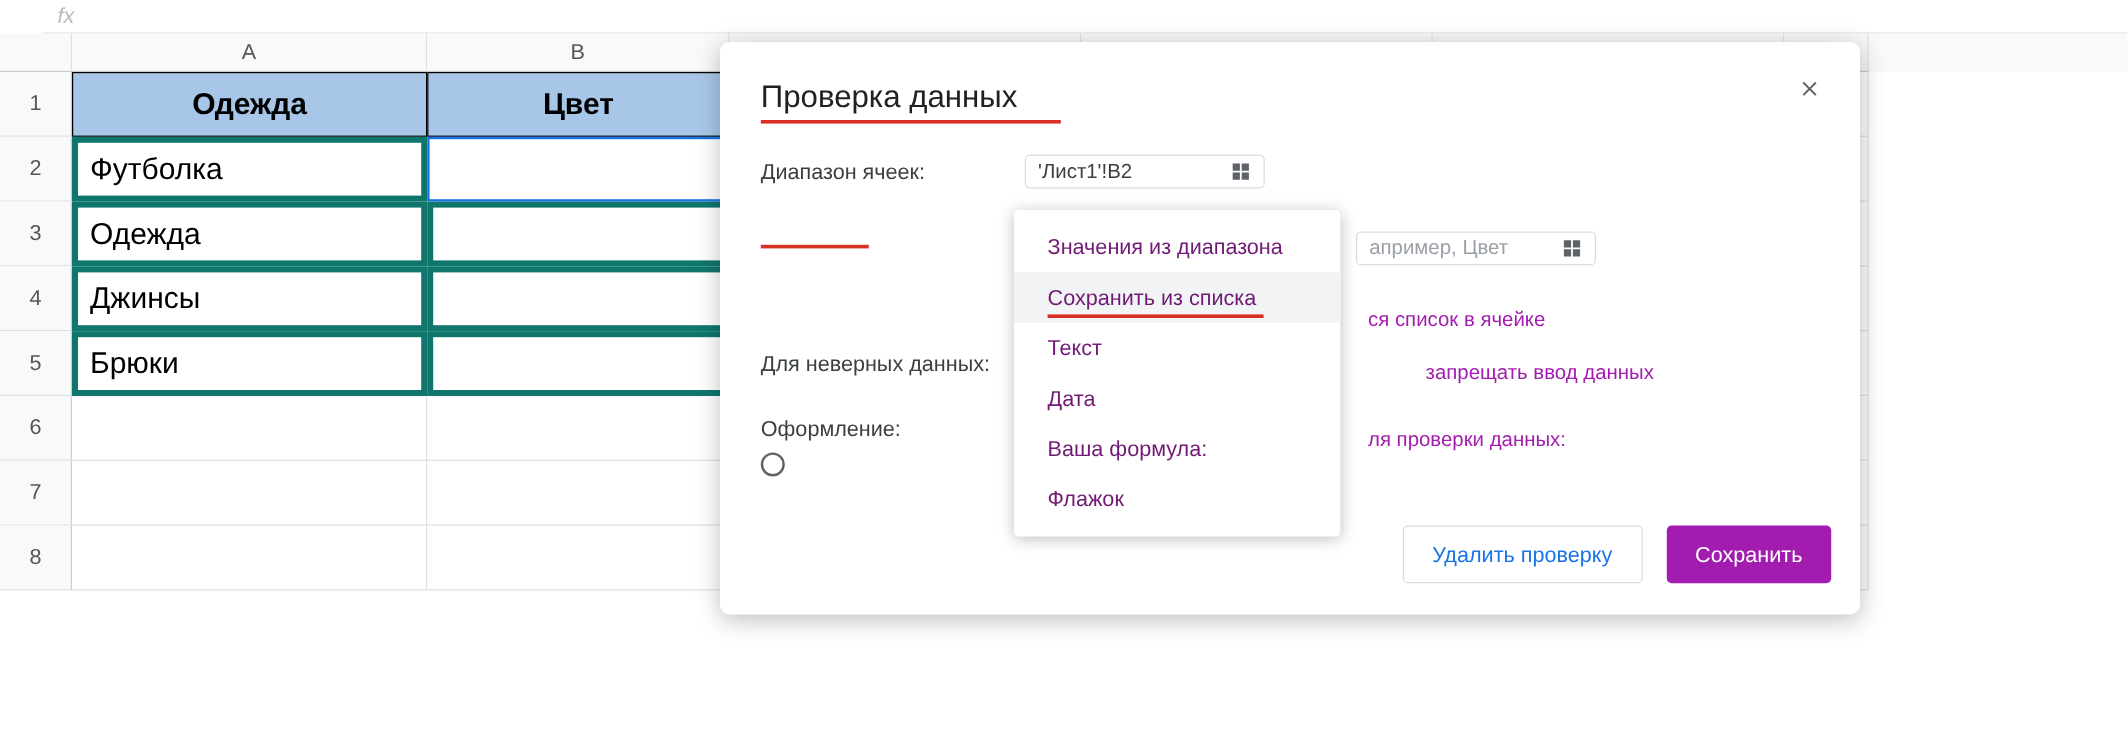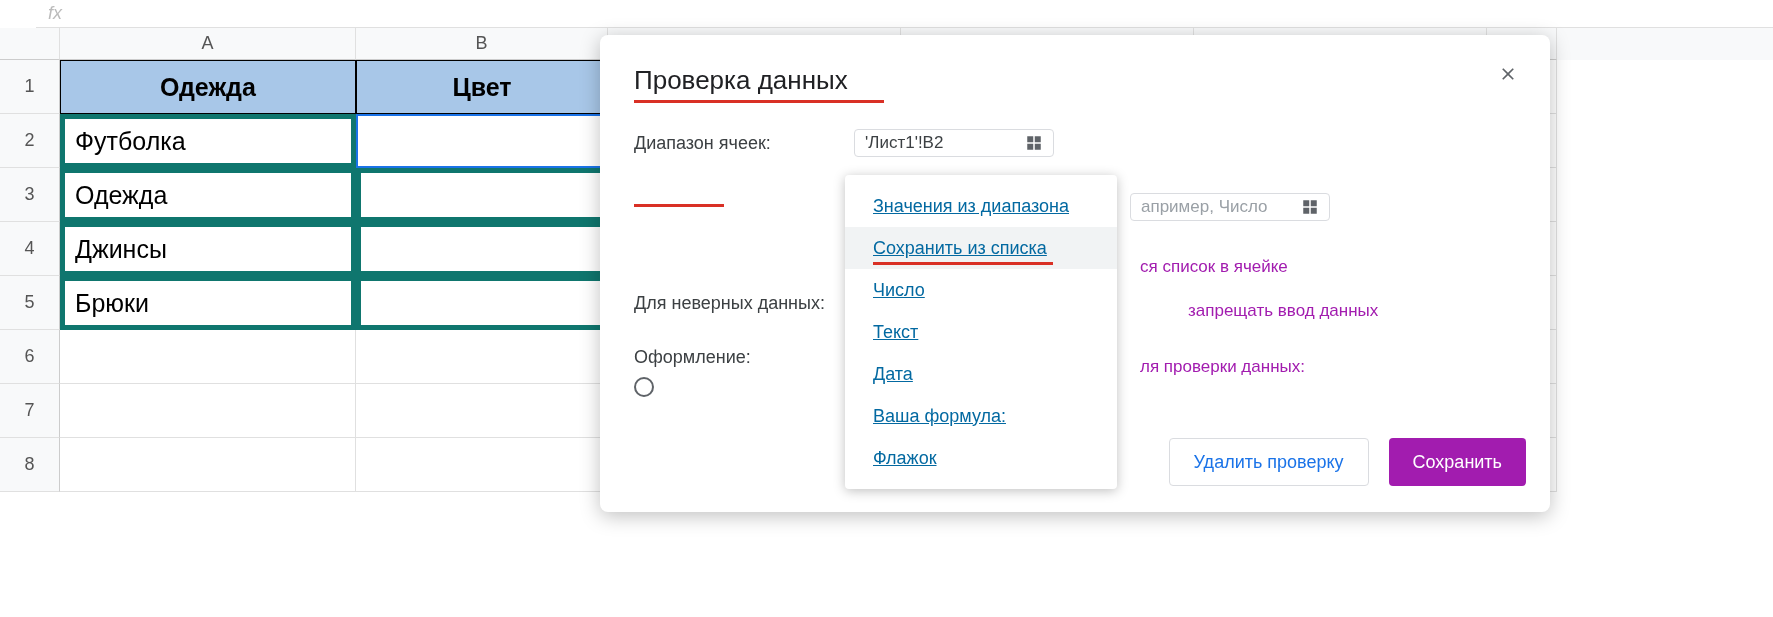--- a/index.html
+++ b/index.html
@@ -181,24 +181,23 @@
     box-shadow: 0 2px 12px rgba(0,0,0,0.25);
     padding: 10px 0;
     z-index: 10;
   }
   .dd-item {
     height: 42px;
     display: flex;
     align-items: center;
     padding: 0 28px;
     font-size: 18px;
-    color: #0369a1;
+    color: #701a75;
     cursor: pointer;
     position: relative;
-    text-decoration: underline;
   }
   .dd-item.hover { background: #f1f3f4; }
   .dd-item .ured {
     position: absolute;
     left: 28px;
     bottom: 4px;
     height: 3px;
     width: 180px;
     background: #d93025;
   }
@@ -371,21 +370,21 @@
     </div>
   </div>
 
   <div class="form-row" style="margin-top:20px">
     <div>
       <div class="underline-red u2"></div>
     </div>
   </div>
 
   <div class="input-box rule-second-input">
-    <span class="placeholder">апример, Число</span>
+    <span class="placeholder">апример, Цвет</span>
     <span class="grid-icon" style="margin-left:auto">
       <svg viewBox="0 0 24 24">
           <path fill="#5f6368" d="M3 3h8v8H3V3zm10 0h8v8h-8V3zM3 13h8v8H3v-8zm10 0h8v8h-8v-8z"></path>
         </svg>
     </span>
   </div>
 
   <div class="form-row" style="margin-top:60px">
     <div class="form-label" style="width:auto">Для неверных данных:</div>
   </div>
@@ -398,21 +397,20 @@
   <div class="p-radio"></div>
   <div class="txt-partial p-forbid">запрещать ввод данных</div>
   <div class="txt-partial p-help">ля проверки данных:</div>
 
   <div class="dropdown">
     <div class="dd-item">Значения из диапазона</div>
     <div class="dd-item hover">
       <span>Сохранить из списка</span>
       <div class="ured"></div>
     </div>
-    <div class="dd-item">Число</div>
     <div class="dd-item">Текст</div>
     <div class="dd-item">Дата</div>
     <div class="dd-item">Ваша формула:</div>
     <div class="dd-item">Флажок</div>
   </div>
 
   <div class="buttons">
     <div class="btn btn-outline">Удалить проверку</div>
     <div class="btn btn-primary">Сохранить</div>
   </div>

